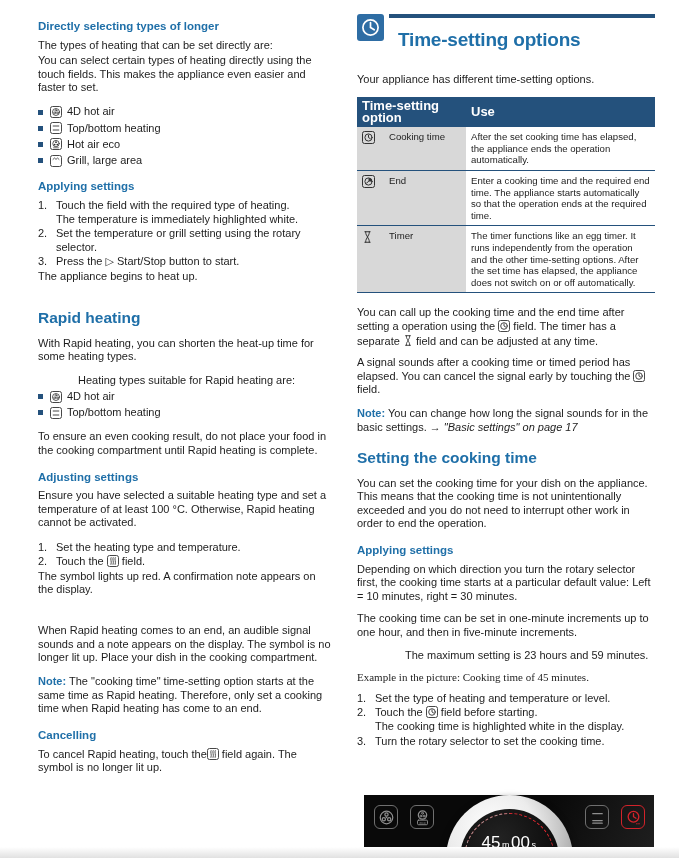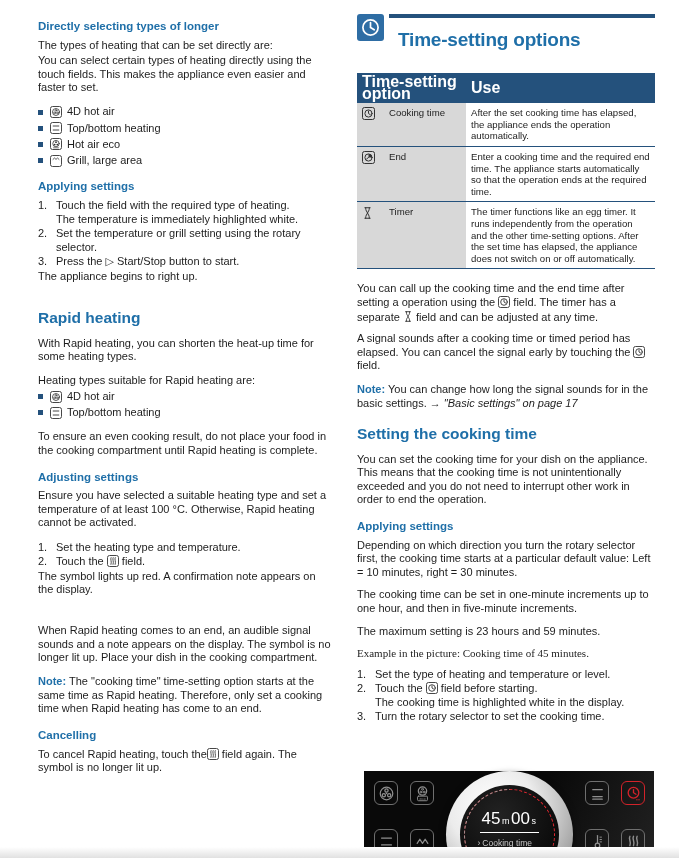--- a/index.html
+++ b/index.html
@@ -44,21 +44,21 @@
   
   .chapter{display:flex;align-items:flex-start;margin:0 0 13px;}
   .ch-icon{flex:0 0 27px;height:27px;background:#2e6da4;border-radius:3px;margin-right:5px;
            display:flex;align-items:center;justify-content:center;}
   .ch-icon svg{width:23px;height:23px;}
   .ch-right{flex:1;border-top:4px solid var(--navy);padding-top:1px;}
   .ch-right h1{margin:9px;font-size:19px;line-height:23px;color:var(--blue);font-weight:bold;letter-spacing:-.2px;}
   
   .ts-table{width:100%;border-collapse:collapse;margin:3px 0 13px;font-size:9.6px;line-height:11.6px;
             border-bottom:1.5px solid var(--navy);}
-  .ts-table th{background:var(--navy);color:#fff;text-align:left;font-size:16px;padding:3px 5px;}
+  .ts-table th{background:var(--navy);color:#fff;text-align:left;font-size:13px;padding:3px 5px;}
   .ts-table td{vertical-align:top;padding:4px 5px;border-top:1.5px solid var(--navy);}
   td.c-icon{width:22px;background:var(--cellgray);padding-right:0;padding-left:5px;}
   td.c-opt{width:72px;background:var(--cellgray);}
   td.c-use{background:#fff;}
   .tbx{display:inline-block;width:13px;height:13px;border:1px solid #333;border-radius:2.5px;box-sizing:border-box;}
   .tbx svg,.thg svg{display:block;width:100%;height:100%;}
   .thg{display:inline-block;width:11px;height:14px;}
   
   .fig{position:relative;width:290px;height:140px;margin:3px 0 9px 7px;}
   .panel{position:absolute;left:0;top:41px;width:290px;height:113px;
@@ -157,26 +157,26 @@
       <span class="step-body"><span>Touch the field with the required type of heating.</span><br><span>The temperature is immediately highlighted white.</span></span>
     </div>
     <div class="step">
       <span class="step-num">2.</span>
       <span class="step-body">Set the temperature or grill setting using the rotary selector.</span>
     </div>
     <div class="step">
       <span class="step-num">3.</span>
       <span class="step-body">Press the ▷ Start/Stop button to start.</span>
     </div>
-    <div>The appliance begins to right up.</div>
+    <div>The appliance begins to heat up.</div>
   </div>
 
   <div class="h-sec">Rapid heating</div>
   <p>With Rapid heating, you can shorten the heat-up time for some heating types.</p>
-  <p style="margin-bottom:2px;">Heating types suitable for Rapid heating are:</p>
+  <p style="margin-bottom:2px;margin-left:40px;">Heating types suitable for Rapid heating are:</p>
 
   <ul class="icon-list">
     <li>
       <span class="bullet"></span>
       <span class="ibox li-icon">
           <svg viewBox="0 0 10 10">
             <circle class="st-dk" style="stroke-width:.8" cx="5" cy="5" r="3.5"></circle>
             <circle class="st-dk" style="stroke-width:.7" cx="5" cy="3.4" r="0.9"></circle>
             <circle class="st-dk" style="stroke-width:.7" cx="3.6" cy="5.9" r="0.9"></circle>
             <circle class="st-dk" style="stroke-width:.7" cx="6.4" cy="5.9" r="0.9"></circle>
@@ -231,20 +231,21 @@
       <svg viewBox="0 0 23 23">
           <circle class="st-w" cx="11.5" cy="11.5" r="7.6"></circle>
           <path class="st-w" d="M11.5 6.6 V11.5 L15.2 13.8"></path>
         </svg>
     </div>
     <div class="ch-right">
       <h1>Time-setting options</h1>
     </div>
   </div>
 
+  <p>Your appliance has different time-setting options.</p>
 
   <table class="ts-table">
     <thead>
       <tr>
         <th colspan="2">Time-setting option</th>
         <th>Use</th>
       </tr>
     </thead>
     <tbody>
       <tr>
@@ -287,21 +288,21 @@
         </svg></span><span> field.</span></p>
 
   <p><span class="note-label">Note:</span><span> You can change how long the signal sounds for in the basic settings. </span><span class="ref">→ "Basic settings" on page 17</span></p>
 
   <div class="h-sec tight">Setting the cooking time</div>
   <p>You can set the cooking time for your dish on the appliance. This means that the cooking time is not unintentionally exceeded and you do not need to interrupt other work in order to end the operation.</p>
 
   <div class="h-sub">Applying settings</div>
   <p style="margin-bottom:9px;">Depending on which direction you turn the rotary selector first, the cooking time starts at a particular default value: Left = 10 minutes, right = 30 minutes.</p>
   <p style="margin-bottom:9px;">The cooking time can be set in one-minute increments up to one hour, and then in five-minute increments.</p>
-  <p style="margin-bottom:9px;">The maximum setting is 23 hours and 59 minutes.</p>
+  <p style="margin-bottom:9px;margin-left:48px;">The maximum setting is 23 hours and 59 minutes.</p>
 
   <p style="margin-bottom:7px;font-family:Liberation Serif, serif;">Example in the picture: Cooking time of 45 minutes.</p>
   <div class="steps" style="margin-bottom:6px;">
     <div class="step">
       <span class="step-num">1.</span>
       <span class="step-body">Set the type of heating and temperature or level.</span>
     </div>
     <div class="step">
       <span class="step-num">2.</span>
       <span class="step-body"><span>Touch the </span><span class="ibox"><svg viewBox="0 0 10 10">

